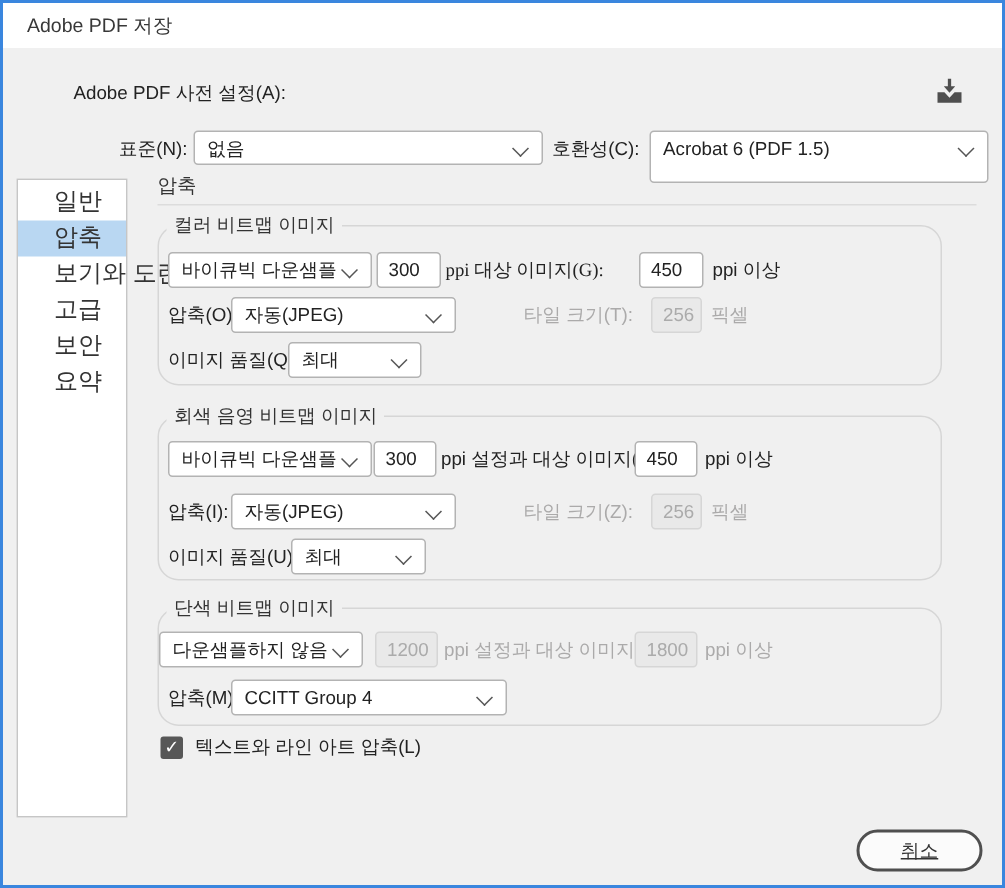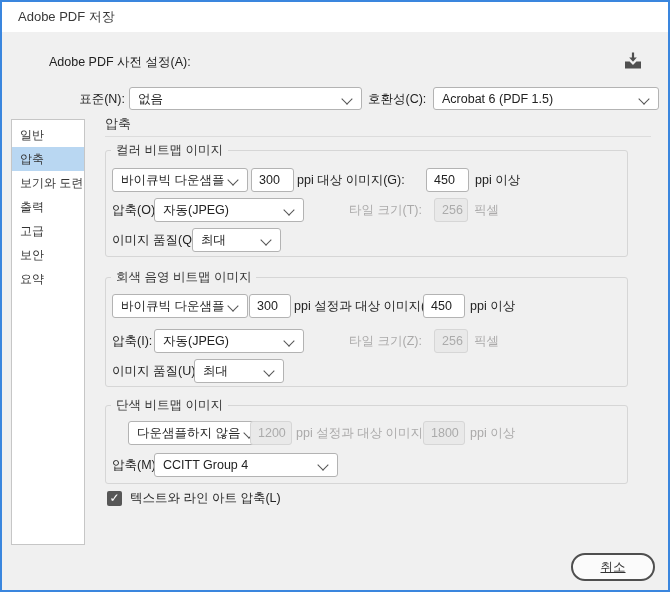--- a/index.html
+++ b/index.html
@@ -31,27 +31,27 @@
   .textbox {
     position:absolute; height:24px; box-sizing:border-box; background:#fff;
     border:1px solid #b3b3b3; border-radius:3px; padding:0 4px 0 7px;
     font-size:12.5px; color:#222; font-family:"Liberation Sans", sans-serif;
   }
   .textbox:disabled { background:#e9e9e9; border-color:#d6d6d6; color:#ababab; }
   .sidebar {
     position:absolute; left:9px; top:117px; width:74px; height:426px; box-sizing:border-box;
     background:#ffffff; border:1px solid #c6c6c6; padding-top:3px;
   }
-  .side-item { height:24px; line-height:24px; padding-left:8px; font-size:12px; color:#333; white-space:nowrap; cursor:default; }
+  .side-item { height:24px; line-height:24px; padding-left:24px; font-size:16px; color:#333; white-space:nowrap; cursor:default; }
   .side-item.selected { background:#b9d7f2; }
   .panel-title { position:absolute; left:103px; top:113px; font-size:13px; color:#333; }
   .rule { position:absolute; left:103px; top:134px; width:546px; height:1px; background:#dcdcdc; }
   .groupbox {
     position:absolute; left:103px; width:523px; box-sizing:border-box;
-    border:1px solid #d6d6d6; border-radius:3px;
+    border:1px solid #d6d6d6; border-radius:14px;
   }
   .legend {
     position:absolute; left:5px; top:-9px; background:#f0f0f0; padding:0 5px;
     font-size:12.5px; color:#333; white-space:nowrap;
   }
   .checkrow { position:absolute; left:105px; top:488px; height:16px; display:flex; align-items:center; }
   .checkbox {
     width:15px; height:15px; background:#575757; border-radius:2px; color:#fff;
     font-size:12px; line-height:15px; text-align:center; cursor:default;
   }
@@ -81,46 +81,45 @@
       </svg>
     </span>
   </div>
 
   <div class="label" style="left:58px; top:85px; width:65px; text-align:right;">표준(N):</div>
   <div class="dropdown" style="left:127px; top:85px; width:233px; height:23px;">
     <span class="dd-text">없음</span>
     <span class="chev"></span>
   </div>
   <div class="label" style="left:366px; top:85px;">호환성(C):</div>
-  <div class="dropdown" style="left:431px; top:85px; width:226px; height:23px;">
+  <div class="dropdown" style="left:431px; top:85px; width:226px; height:35px;">
     <span class="dd-text">Acrobat 6 (PDF 1.5)</span>
     <span class="chev"></span>
   </div>
 
   <div class="sidebar">
     <div class="side-item">일반</div>
     <div class="side-item selected">압축</div>
     <div class="side-item">보기와 도련</div>
-    <div class="side-item">출력</div>
     <div class="side-item">고급</div>
     <div class="side-item">보안</div>
     <div class="side-item">요약</div>
   </div>
 
   <div class="panel-title">압축</div>
   <div class="rule"></div>
 
   <div class="groupbox" style="top:148px; height:107px;">
     <span class="legend">컬러 비트맵 이미지</span>
     <div class="dropdown" style="left:6px; top:17px; width:136px;">
       <span class="dd-text">바이큐빅 다운샘플링</span>
       <span class="chev"></span>
     </div>
     <input class="textbox" style="left: 145px; top: 17px; width: 43px;" value="300">
-    <div class="label" style="left:191px; top:17px;">ppi 대상 이미지(G):</div>
+    <div class="label" style="left:191px; top:17px;font-family:Liberation Serif, serif;">ppi 대상 이미지(G):</div>
     <input class="textbox" style="left: 320px; top: 17px; width: 43px;" value="450">
     <div class="label" style="left:369px; top:17px;">ppi 이상</div>
 
     <div class="label" style="left:6px; top:47px;">압축(O):</div>
     <div class="dropdown" style="left:48px; top:47px; width:150px;">
       <span class="dd-text">자동(JPEG)</span>
       <span class="chev"></span>
     </div>
     <div class="label gray" style="left:243px; top:47px;">타일 크기(T):</div>
     <input class="textbox" style="left: 328px; top: 47px; width: 34px;" disabled="" value="256">
@@ -155,21 +154,21 @@
 
     <div class="label" style="left:6px; top:81px;">이미지 품질(U):</div>
     <div class="dropdown" style="left:88px; top:81px; width:90px;">
       <span class="dd-text">최대</span>
       <span class="chev"></span>
     </div>
   </div>
 
   <div class="groupbox" style="top:403px; height:79px;">
     <span class="legend">단색 비트맵 이미지</span>
-    <div class="dropdown" style="left:22px; top:15px; width:136px;">
+    <div class="dropdown" style="left:0; top:15px; width:136px;">
       <span class="dd-text">다운샘플하지 않음</span>
       <span class="chev"></span>
     </div>
     <input class="textbox" style="left: 144px; top: 15px; width: 42px;" disabled="" value="1200">
     <div class="label gray" style="left:190px; top:15px;">ppi 설정과 대상 이미지(B)</div>
     <input class="textbox" style="left: 317px; top: 15px; width: 42px;" disabled="" value="1800">
     <div class="label gray" style="left:364px; top:15px;">ppi 이상</div>
 
     <div class="label" style="left:6px; top:47px;">압축(M):</div>
     <div class="dropdown" style="left:48px; top:47px; width:184px;">

